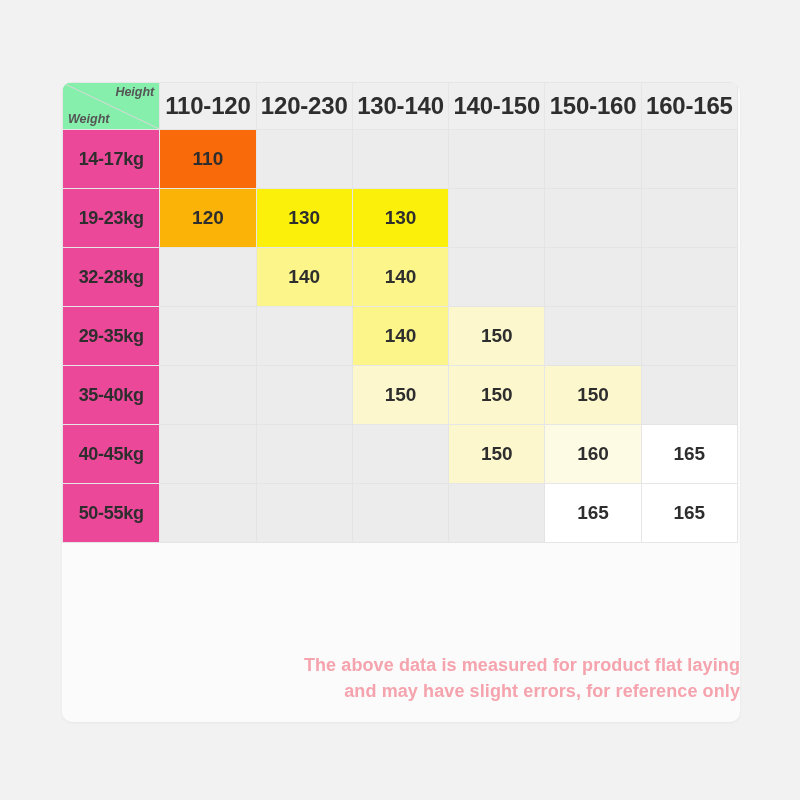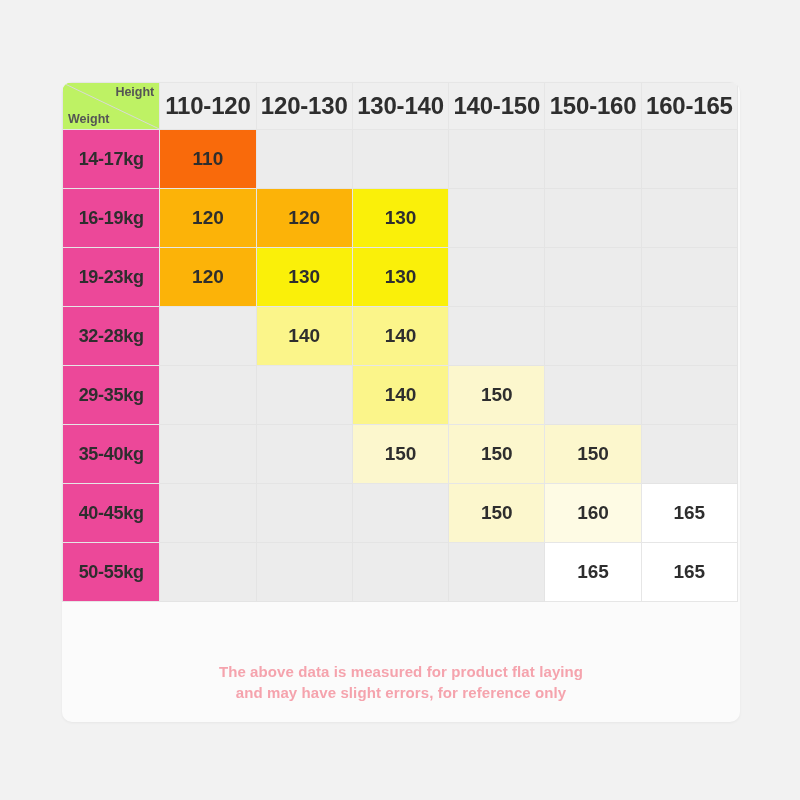--- a/index.html
+++ b/index.html
@@ -42,23 +42,24 @@
     vertical-align: middle;
     font-weight: bold;
     color: #2e2e2e;
     box-sizing: border-box;
   }
 
   
   th.corner {
     width: 97px;
     height: 47px;
-    background: #bef264;
+    background: #86efac;
     position: relative;
     padding: 0;
+    font-style: italic;
   }
   th.corner .diag {
     position: absolute;
     left: 0; top: 0;
     width: 100%; height: 100%;
     pointer-events: none;
   }
   th.corner .lbl-height {
     position: absolute;
     right: 5px;
@@ -106,23 +107,23 @@
   td.cell.empty {
     background: #ececec;
     border-color: #e4e4e4;
   }
 
   #footnote {
     position: absolute;
     left: 0;
     right: 0;
     bottom: 18px;
-    text-align: center;
+    text-align: right;
     color: #f5a3ad;
-    font-size: 15px;
+    font-size: 18px;
     font-weight: bold;
     line-height: 1.45;
     letter-spacing: 0.1px;
   }
   #footnote .line { display: block; }
 </style>
 </head>
 <body>
 
 <div id="panel">
@@ -131,47 +132,38 @@
     <thead>
       <tr>
         <th class="corner">
           <svg class="diag" viewBox="0 0 97 47" preserveAspectRatio="none">
             <line x1="0" y1="0" x2="97" y2="47" stroke="#d8d8d8" stroke-width="1"></line>
           </svg>
           <span class="lbl-height">Height</span>
           <span class="lbl-weight">Weight</span>
         </th>
         <th class="colhead">110-120</th>
-        <th class="colhead">120-130</th>
+        <th class="colhead">120-230</th>
         <th class="colhead">130-140</th>
         <th class="colhead">140-150</th>
         <th class="colhead">150-160</th>
         <th class="colhead">160-165</th>
       </tr>
     </thead>
     <tbody id="chart-body">
         <tr>
           <td class="rowhead">14-17kg</td>
           <td class="cell" style="background: rgb(249, 106, 11);">110</td>
           <td class="cell empty"></td>
           <td class="cell empty"></td>
           <td class="cell empty"></td>
           <td class="cell empty"></td>
           <td class="cell empty"></td>
         </tr>
         <tr>
-          <td class="rowhead">16-19kg</td>
-          <td class="cell" style="background: rgb(252, 179, 8);">120</td>
-          <td class="cell" style="background: rgb(252, 179, 8);">120</td>
-          <td class="cell" style="background: rgb(250, 240, 9);">130</td>
-          <td class="cell empty"></td>
-          <td class="cell empty"></td>
-          <td class="cell empty"></td>
-        </tr>
-        <tr>
           <td class="rowhead">19-23kg</td>
           <td class="cell" style="background: rgb(252, 179, 8);">120</td>
           <td class="cell" style="background: rgb(250, 240, 9);">130</td>
           <td class="cell" style="background: rgb(250, 240, 9);">130</td>
           <td class="cell empty"></td>
           <td class="cell empty"></td>
           <td class="cell empty"></td>
         </tr>
         <tr>
           <td class="rowhead">32-28kg</td>

